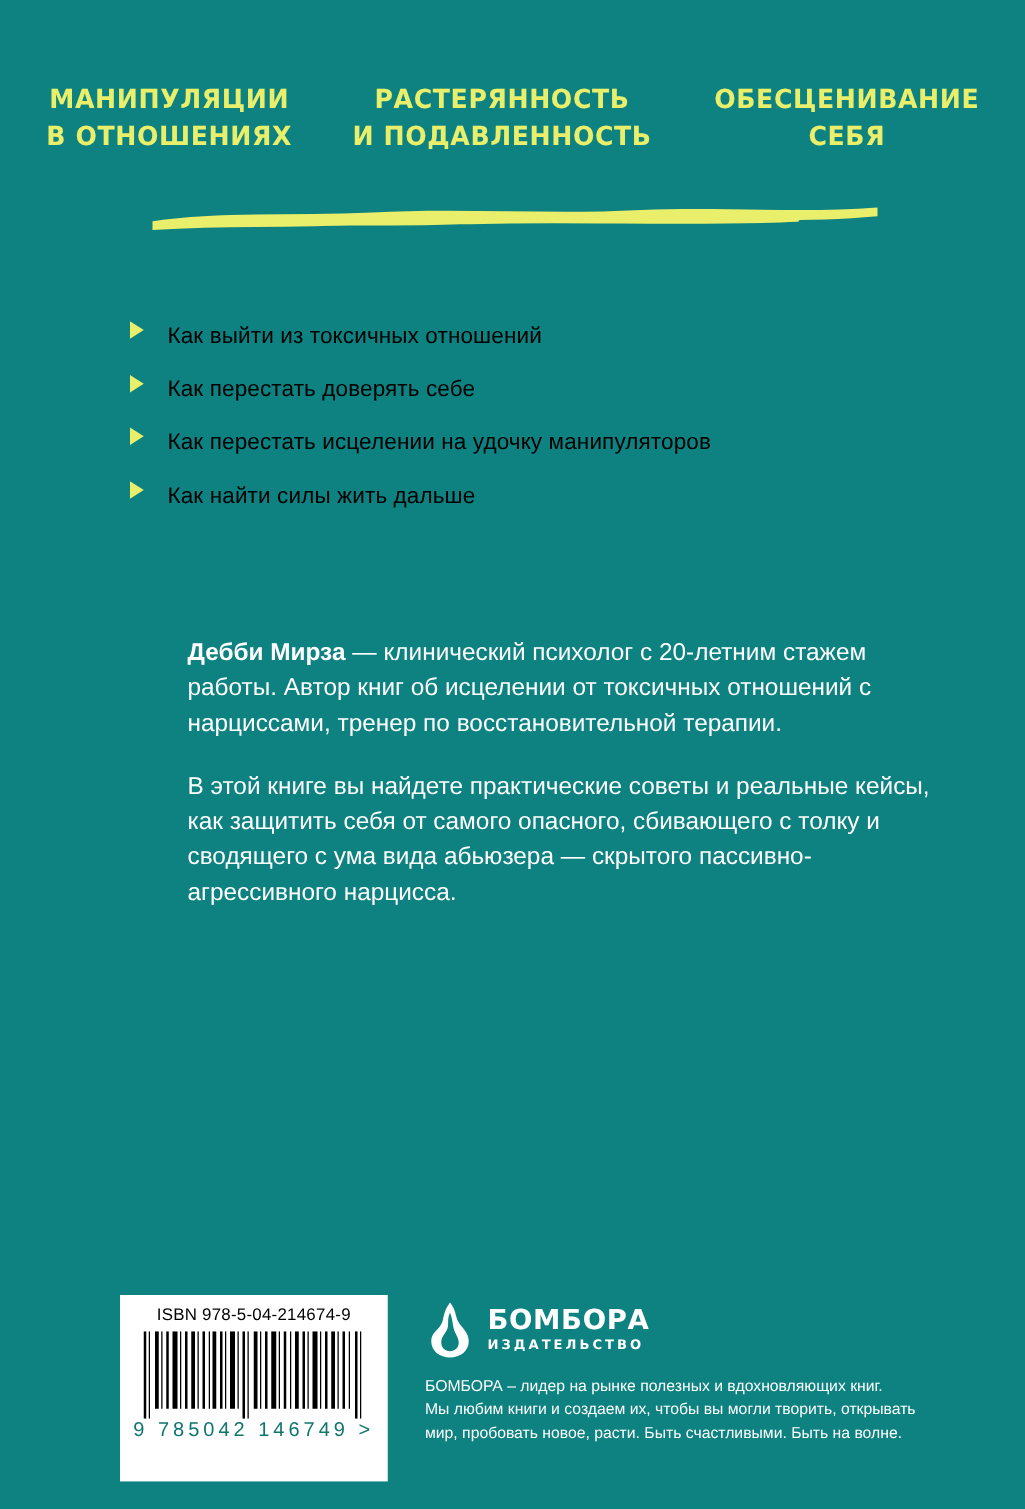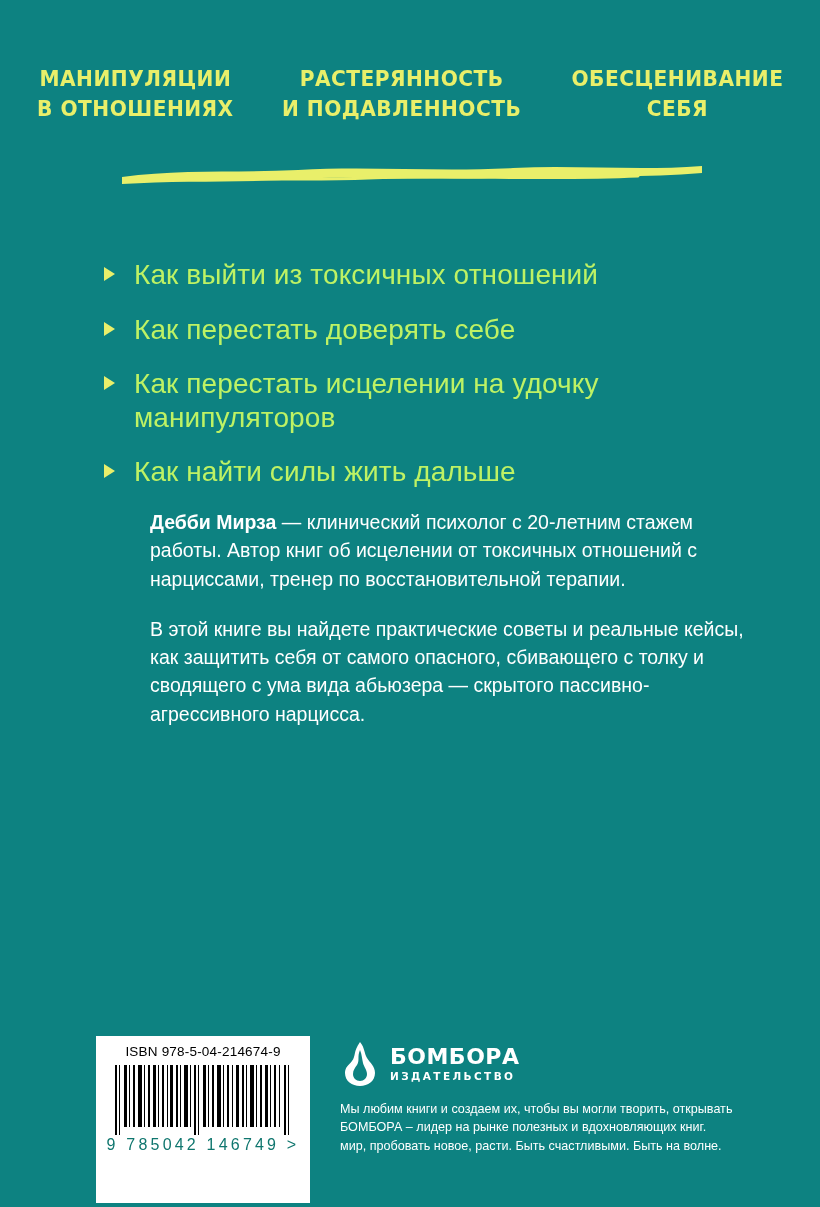--- a/index.html
+++ b/index.html
@@ -74,22 +74,22 @@
   }
   .bullet-mark .tri {
     display: inline-block;
     width: 0;
     height: 0;
     border-left: 11px solid #e9ef6a;
     border-top: 7px solid transparent;
     border-bottom: 7px solid transparent;
   }
   .bullet-text {
-    color: #bef264;
-    font-size: 28px;
+    color: #000000;
+    font-size: 18px;
     font-family: "Liberation Sans", sans-serif;
     line-height: 1.2;
     letter-spacing: 0.1px;
   }
 
   
   .body-copy {
     position: absolute;
     top: 508px;
     left: 150px;
@@ -105,21 +105,21 @@
   .body-copy .author {
     font-weight: bold;
   }
 
   
   .isbn-box {
     position: absolute;
     left: 96px;
     top: 1036px;
     width: 214px;
-    height: 167px;
+    height: 149px;
     background: #ffffff;
     border: 1px solid #ffffff;
     box-sizing: border-box;
     padding: 4px 0 0 0;
     text-align: center;
   }
   .isbn-text {
     font-family: "Liberation Sans", sans-serif;
     font-size: 13.5px;
     color: #000;
@@ -291,17 +291,17 @@
     <svg class="pub-mark" viewBox="0 0 40 48">
       <path d="M20,2 C13,12 16,16 12,21 C9,25 5,27 5,33 C5,41 12,46 20,46 C28,46 35,41 35,33 C35,26 30,23 27,18 C24,13 25,8 20,2 Z" fill="#ffffff"></path>
       <path d="M20,10 C17,17 20,20 17,25 C15,28 13,30 13,34 C13,38 16,41 20,41 C24,41 27,38 27,34 C27,30 24,27 23,23 C22,19 22,15 20,10 Z" fill="#0d8281"></path>
     </svg>
     <div class="pub-names">
       <div class="pub-name">БОМБОРА</div>
       <div class="pub-sub">ИЗДАТЕЛЬСТВО</div>
     </div>
   </div>
   <div class="pub-desc">
+    <div>БОМБОРА – лидер на рынке полезных и вдохновляющих книг.</div>
     <div>Мы любим книги и создаем их, чтобы вы могли творить, открывать</div>
-    <div>БОМБОРА – лидер на рынке полезных и вдохновляющих книг.</div>
     <div>мир, пробовать новое, расти. Быть счастливыми. Быть на волне.</div>
   </div>
 </div>
 
 </body></html>

